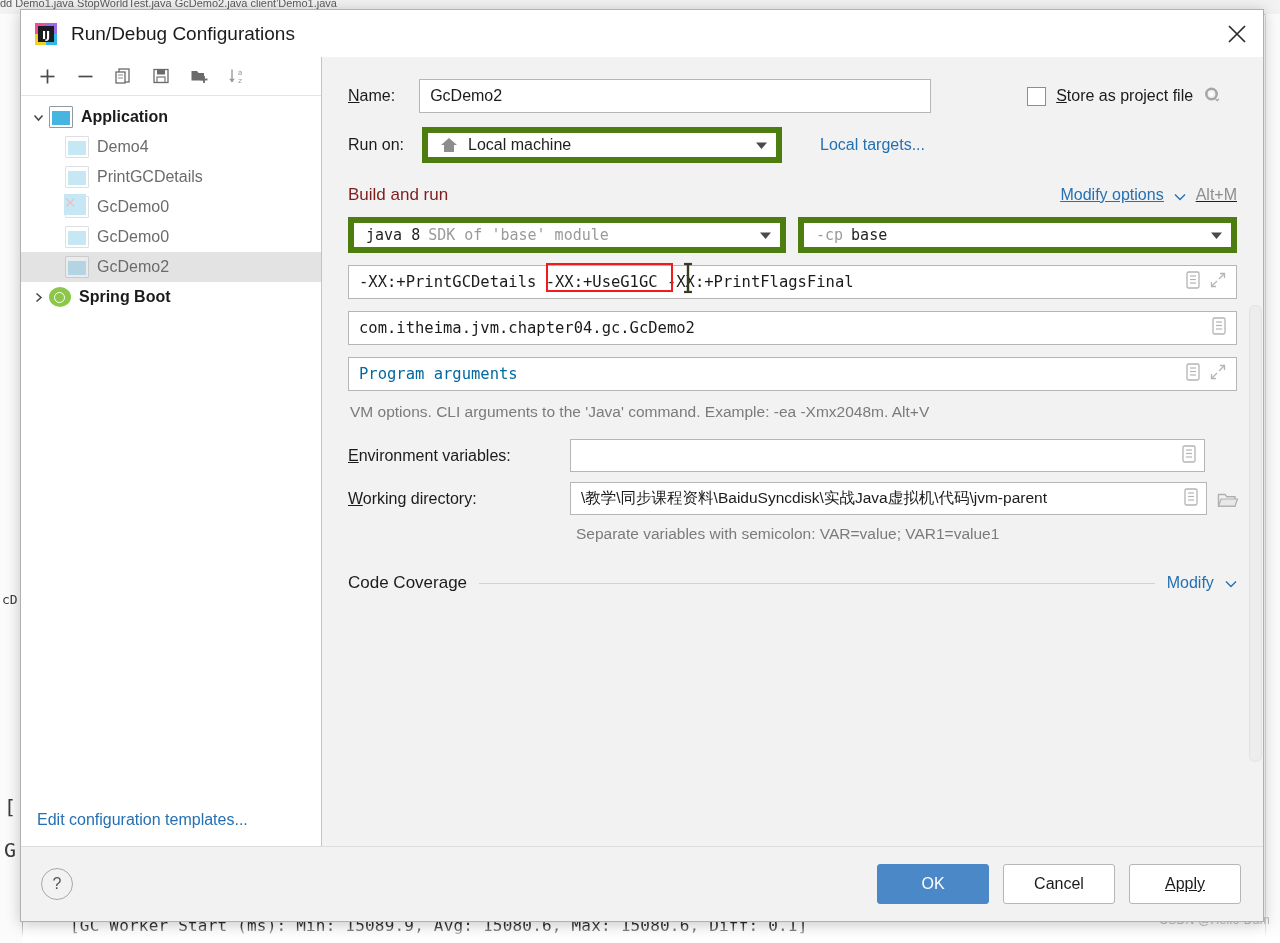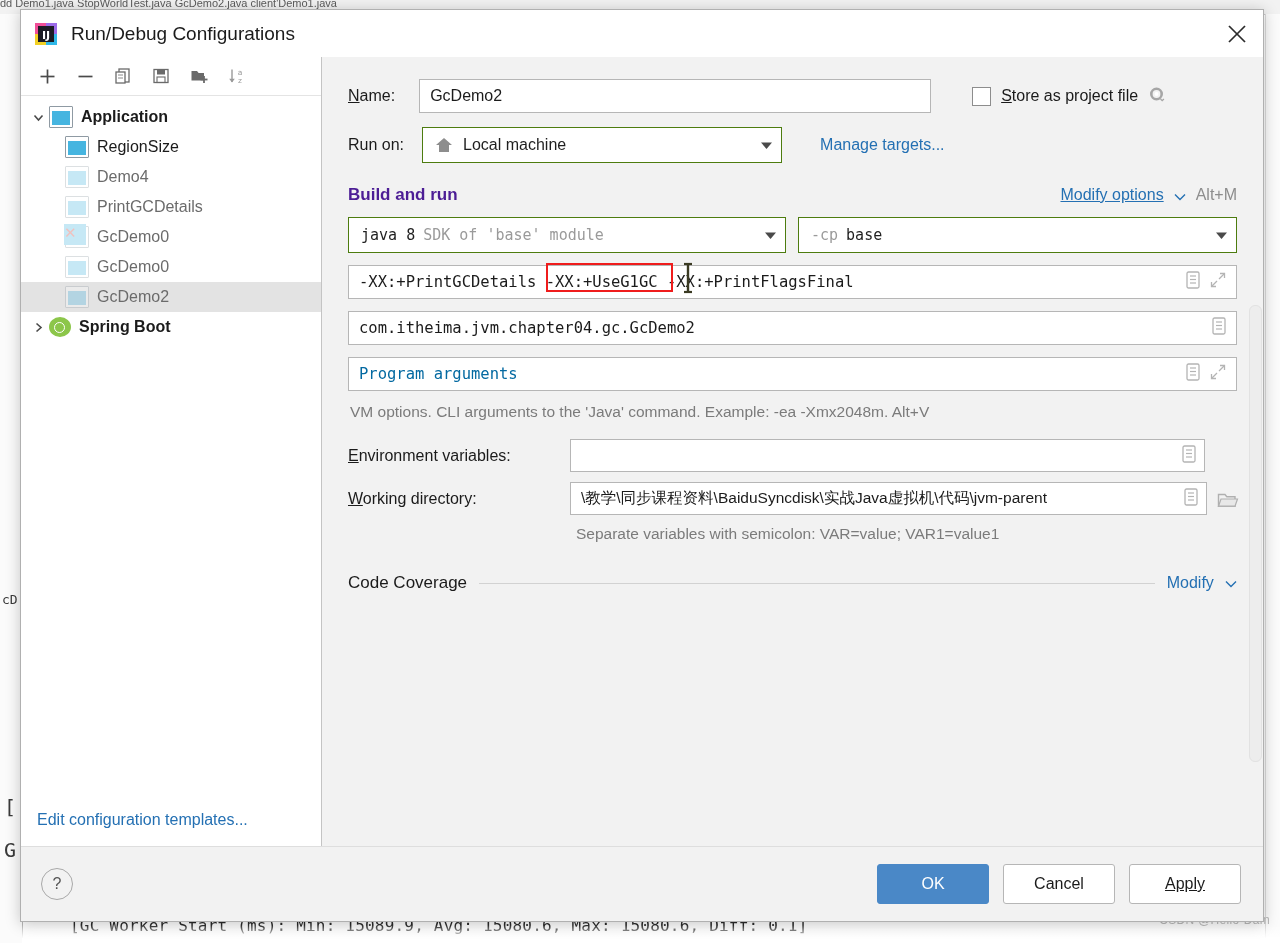--- a/index.html
+++ b/index.html
@@ -72,32 +72,32 @@
   
   .rightpane{flex:1 1 auto;position:relative;background:#f2f2f2;min-width:0;
     display:flex;flex-direction:column;}
   .rp-top{padding:22px 26px 0 26px;}
   .frow{display:flex;align-items:center;margin-bottom:14px;}
   .flabel{font-size:16px;color:#1b1b1b;}
   .ul{text-decoration:underline;}
   .txtinput{background:#ffffff;border:1px solid #b6b6b6;height:34px;
     display:flex;align-items:center;padding:0 10px;font-size:16px;color:#1b1b1b;box-sizing:border-box;}
   .txtinput.name{width:512px;margin-left:24px;}
-  .combo{background:#ffffff;border:1px solid #4d7c0f;height:36px;display:flex;align-items:center;
+  .combo{background:#ffffff;border:6px solid #4d7c0f;height:36px;display:flex;align-items:center;
     padding:0 8px 0 12px;box-sizing:border-box;position:relative;font-size:16px;}
   .combo .caret{margin-left:auto;color:#4a4a4a;}
   .combo.runon{width:360px;margin-left:18px;}
   .home-ic{width:18px;height:18px;margin-right:10px;flex:0 0 auto;}
   .manage{margin-left:38px;}
   .hint{color:#7b7b7b;font-size:16px;line-height:25px;}
   .desc{margin:4px 0 0 84px;width:560px;}
 
   .sectionhdr{display:flex;align-items:center;margin:22px 0 12px 0;}
-  .sectionhdr .stitle{font-weight:bold;font-size:17px;color:#4c1d95;}
-  .sectionhdr .sright{margin-left:auto;display:flex;align-items:flex-end;gap:10px;}
+  .sectionhdr .stitle{font-weight:normal;font-size:17px;color:#7f1d1d;}
+  .sectionhdr .sright{margin-left:auto;display:flex;align-items:flex-end;gap:10px;text-decoration:underline;}
   .shortcut{color:#8d8d8d;font-size:16px;}
 
   .tworow{display:flex;gap:12px;margin-bottom:12px;}
   .combo.jdk{flex:0 0 438px;font-family:"DejaVu Sans Mono",monospace;font-size:15px;}
   .combo.cp{flex:1 1 auto;font-family:"DejaVu Sans Mono",monospace;font-size:15px;}
   .dim{color:#9a9a9a;}
 
   .bigfield{position:relative;background:#ffffff;border:1px solid #b6b6b6;height:34px;
     display:flex;align-items:center;padding:0 10px;margin-bottom:12px;
     font-family:"DejaVu Sans Mono",monospace;font-size:15.5px;color:#1b1b1b;box-sizing:border-box;}
@@ -230,24 +230,20 @@
       <div class="tree">
         <div class="tnode root">
           <span class="twist">
             <svg width="13" height="13" viewBox="0 0 13 13">
                 <polyline points="2.5,4.5 6.5,9 10.5,4.5" fill="none" stroke="#4a4a4a" stroke-width="1.6"></polyline>
               </svg>
           </span>
           <span class="ticon app"></span>
           <span>Application</span>
         </div>
-        <div class="tnode child strong">
-          <span class="ticon app"></span>
-          <span>RegionSize</span>
-        </div>
         <div class="tnode child">
           <span class="ticon app pale"></span>
           <span>Demo4</span>
         </div>
         <div class="tnode child">
           <span class="ticon app pale"></span>
           <span>PrintGCDetails</span>
         </div>
         <div class="tnode child">
           <span class="ticon app pale err"></span>
@@ -276,21 +272,21 @@
         <span class="link">Edit configuration templates...</span>
       </div>
     </div>
 
     <div class="rightpane">
       <div class="rp-top">
 
         <div class="frow">
           <span class="flabel"><span class="ul">N</span>ame:</span>
           <span class="txtinput name">GcDemo2</span>
-          <span style="margin-left:41px;display:flex;align-items:center;">
+          <span style="margin-left:96px;display:flex;align-items:center;">
             <span style="width:17px;height:17px;border:1px solid #8d8d8d;background:#fff;display:inline-block;margin-right:10px;"></span>
             <span class="flabel"><span class="ul">S</span>tore as project file</span>
             <span style="margin-left:10px;">
               <svg width="18" height="18" viewBox="0 0 18 18">
                   <circle cx="8.5" cy="8" r="5.2" fill="none" stroke="#a6a6a6" stroke-width="2.6"></circle>
                   <circle cx="8.5" cy="8" r="1.9" fill="#ffffff"></circle>
                   <polyline points="12.5,13 14.2,14.7 15.9,13" fill="none" stroke="#a6a6a6" stroke-width="1.3"></polyline>
                 </svg>
             </span>
           </span>
@@ -304,21 +300,21 @@
                   <path d="M9 2 L17 9 H14 V16 H4 V9 H1 Z" fill="#8d8d8d"></path>
                 </svg>
             </span>
             <span>Local machine</span>
             <span class="caret">
               <svg width="13" height="9" viewBox="0 0 13 9">
                   <polygon points="1,1.5 12,1.5 6.5,8" fill="#4a4a4a"></polygon>
                 </svg>
             </span>
           </span>
-          <span class="link manage">Manage targets...</span>
+          <span class="link manage">Local targets...</span>
         </div>
 
 
         <div class="sectionhdr">
           <span class="stitle">Build and run</span>
           <span class="sright">
             <span class="link u">Modify options</span>
             <span>
               <svg width="12" height="8" viewBox="0 0 12 8">
                   <polyline points="1,1.5 6,6.5 11,1.5" fill="none" stroke="#2470b3" stroke-width="1.4"></polyline>

